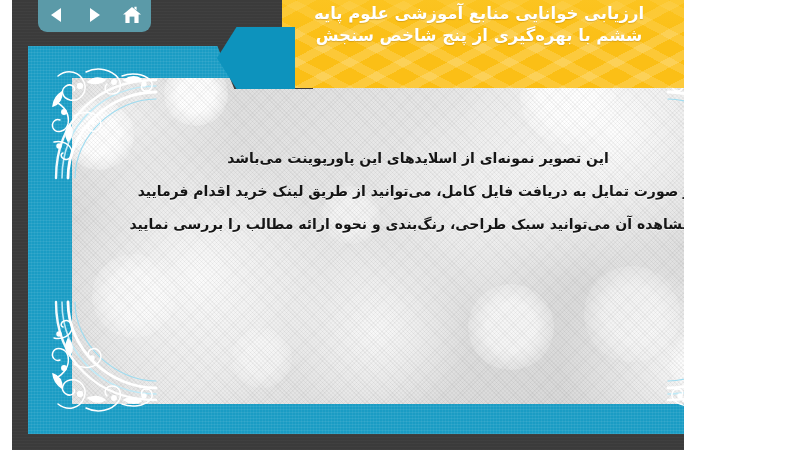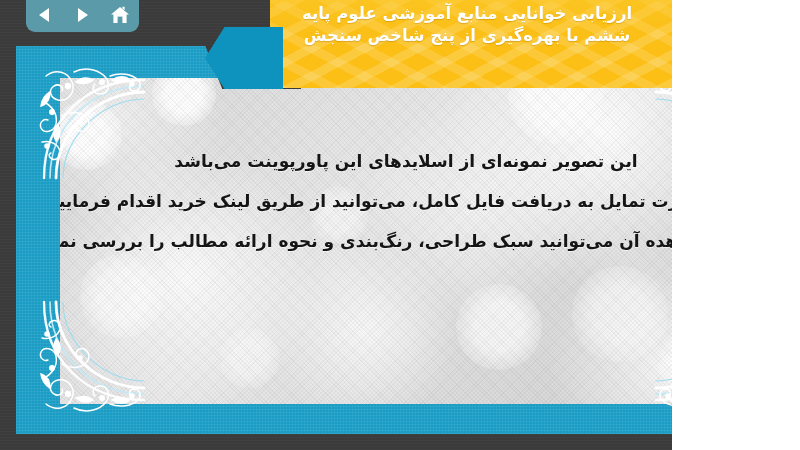--- a/index.html
+++ b/index.html
@@ -10,20 +10,21 @@
     overflow: hidden;
     font-family: "DejaVu Sans", "Liberation Sans", sans-serif;
   }
 
   #slide {
     position: relative;
     width: 672px;
     height: 450px;
     background: #3b3b3b;
     overflow: hidden;
+    margin-left: 12px;
   }
 
   
   .backdrop-texture {
     position: absolute;
     inset: 0;
     background-image:
       repeating-linear-gradient(0deg, rgba(255,255,255,0.022) 0 1px, transparent 1px 3px);
     pointer-events: none;
   }
@@ -188,21 +189,21 @@
 
   
   .body-text {
     position: absolute;
     left: 0;
     right: 0;
     top: 64px;
     direction: rtl;
     text-align: center;
     color: #151515;
-    font-size: 17px;
+    font-size: 14px;
     line-height: 2.35;
     font-weight: bold;
     padding: 0 22px;
     z-index: 16;
     text-shadow: 0 1px 0 rgba(255,255,255,0.55);
   }
   .body-line { display: block; white-space: nowrap; }
 
   
   .corner {

